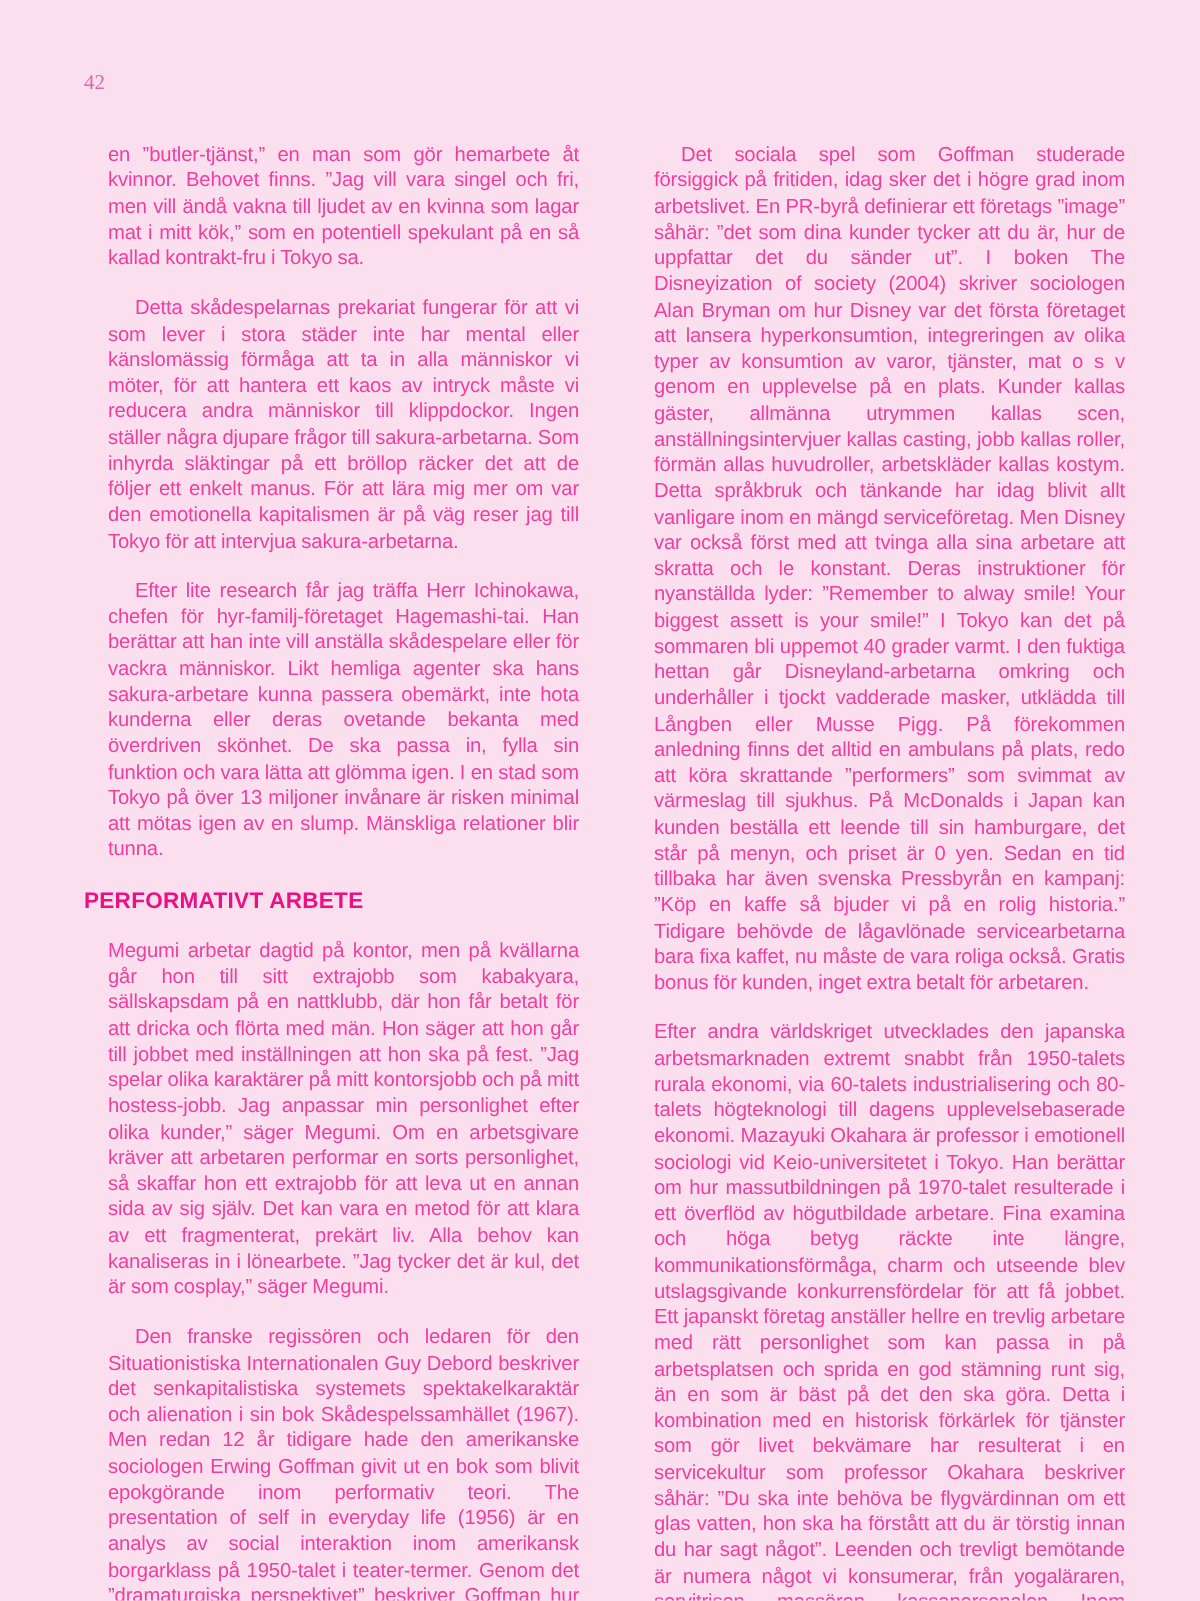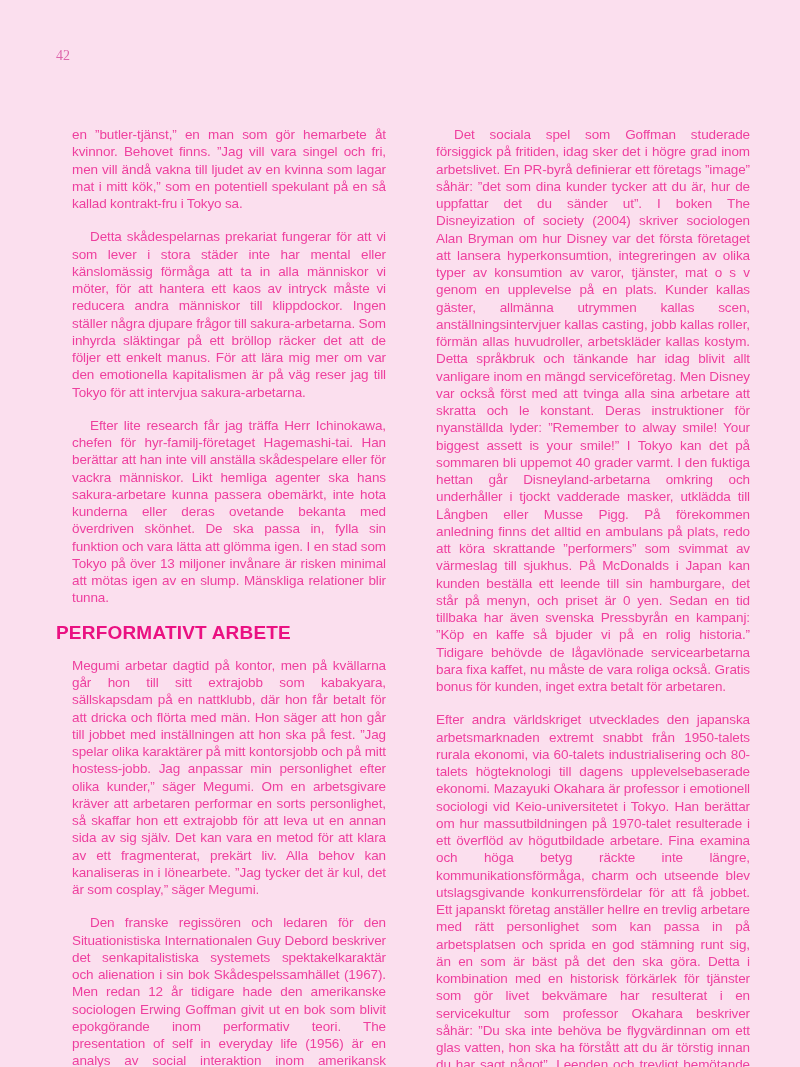--- a/index.html
+++ b/index.html
@@ -10,21 +10,21 @@
   }
   html,body{margin:0;padding:0;}
   body{
     width:800px;height:1067px;
     background:var(--background);
     font-family:"Liberation Sans", sans-serif;
     overflow:hidden;
   }
   .page-header{
     position:relative;
-    padding-top:68px;
+    padding-top:36px;
     height:20px;
   }
   .page-number{
     position:absolute;
     left:56px;top:48px;
     font-family:"Liberation Serif", serif;
     font-size:14px;
     color:var(--header-text);
   }
   .running-header{
@@ -51,21 +51,21 @@
     line-height:17.25px;
     text-align:justify;
     color:var(--body-text);
     letter-spacing:-0.1px;
     word-spacing:-0.2px;
   }
   .para.indent{ text-indent:18px; }
   .italic{ }
   .section-heading{
     margin:17px 0 0 0;
-    font-size:19px;
+    font-size:15px;
     line-height:17.25px;
     font-weight:bold;
     letter-spacing:0.2px;
     color:var(--heading-text);
   }
 </style>
 </head>
 <body>
 
 <header class="page-header">

